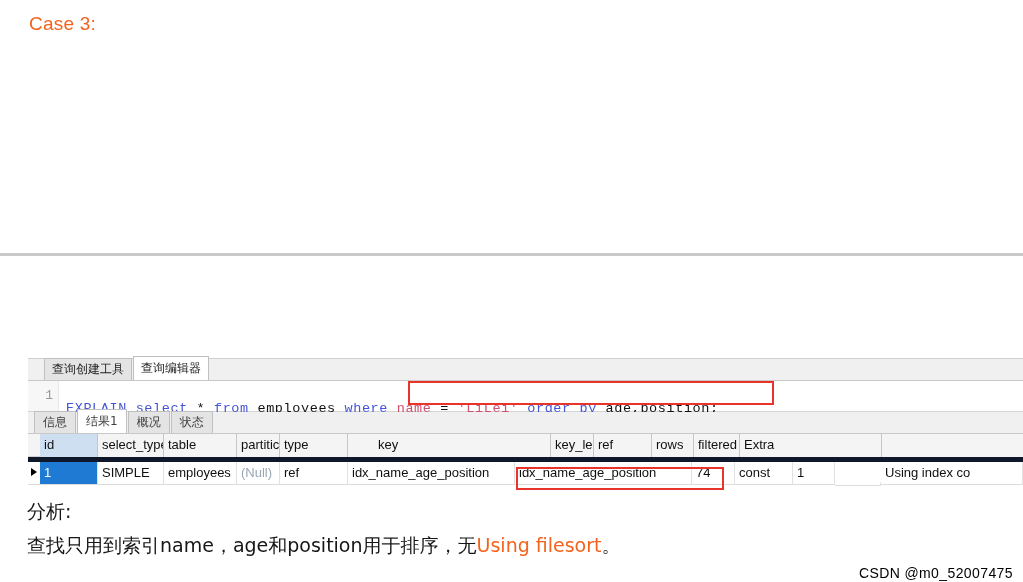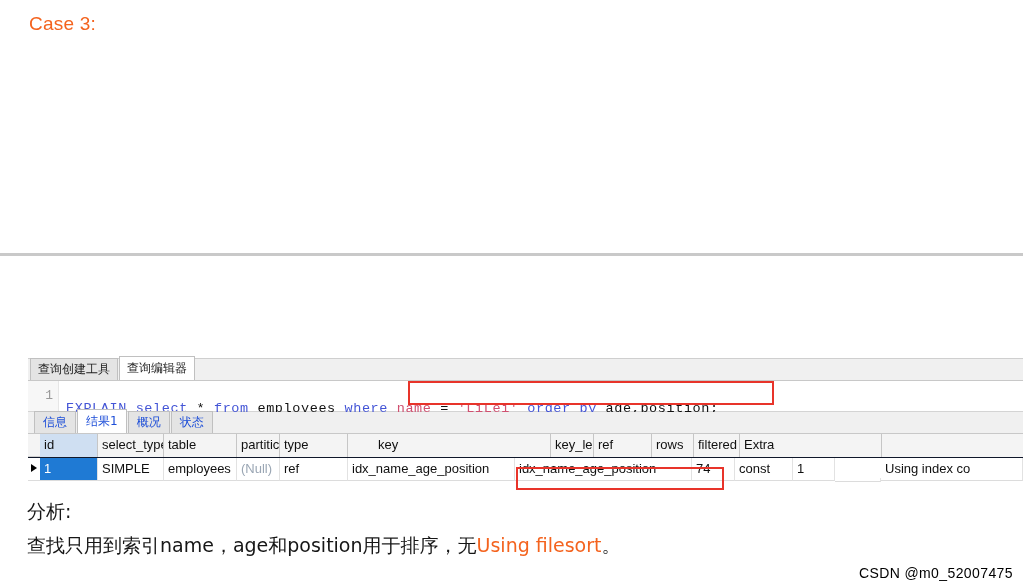--- a/index.html
+++ b/index.html
@@ -49,21 +49,21 @@
   }
 
   
   .tabstrip {
     position: relative;
     height: 22px;
     background: #f0f0f0;
     border-bottom: 1px solid #c8c8c8;
     display: flex;
     align-items: flex-end;
-    padding-left: 2px;
+    padding-left: 16px;
     box-sizing: border-box;
   }
   .tabstrip .tab {
     font-size: 12px;
     color: #1b1b1b;
     line-height: 20px;
     height: 21px;
     padding: 0 7px;
     border: 1px solid #c0c0c0;
     border-bottom: none;
@@ -137,21 +137,21 @@
     height: 22px;
     background: #f0f0f0;
     border-bottom: 1px solid #c8c8c8;
     display: flex;
     align-items: flex-end;
     padding-left: 6px;
     box-sizing: border-box;
   }
   .resultstrip .tab {
     font-size: 12px;
-    color: #1d4ed8;
+    color: #404040;
     line-height: 20px;
     height: 21px;
     padding: 0 8px;
     border: 1px solid #c0c0c0;
     border-bottom: none;
     background: #e4e4e4;
     margin-right: 1px;
     white-space: nowrap;
     font-family: "DejaVu Sans", "Liberation Sans", sans-serif;
   }
@@ -168,21 +168,21 @@
     position: relative;
     background: #ffffff;
   }
   .grid-row {
     display: flex;
     height: 23px;
     align-items: stretch;
   }
   .grid-head {
     background: #f4f4f4;
-    border-bottom: 1px solid #0f172a;
+    border-bottom: 5px solid #0f172a;
   }
   .grid-head .cell {
     font-size: 13px;
     color: #101010;
     border-right: 1px solid #c6c6c6;
     padding: 3px 0 0 4px;
     box-sizing: border-box;
     overflow: hidden;
     white-space: nowrap;
     background: #f4f4f4;

